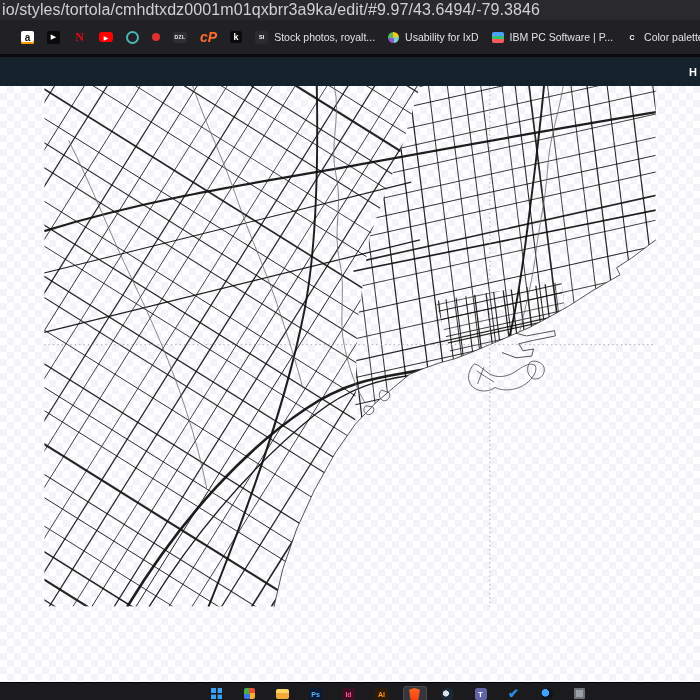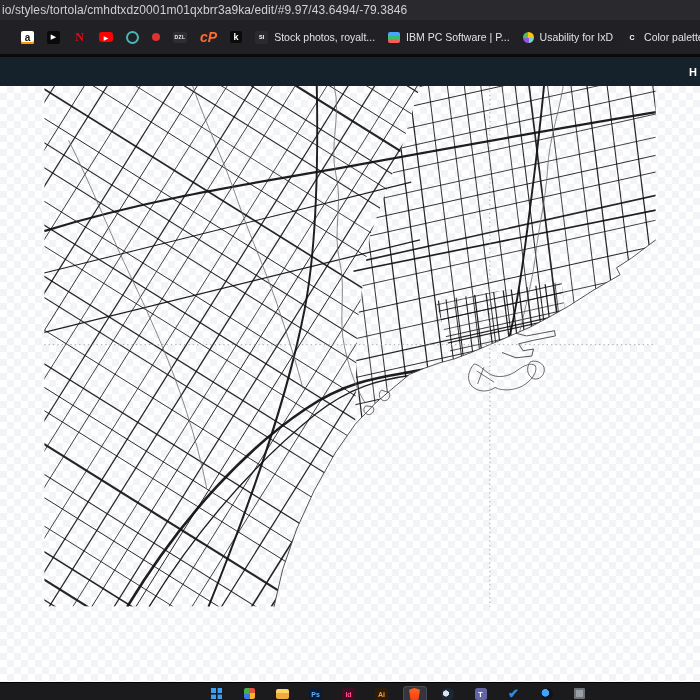--- a/index.html
+++ b/index.html
@@ -5,21 +5,21 @@
   html,body{margin:0;padding:0;}
   body{
     width:700px;height:700px;overflow:hidden;position:relative;
     font-family:"Liberation Sans", sans-serif;
     background:#ffffff;
   }
   
   .url-row{
     height:20px;background:var(--chrome-url-bg);
     display:flex;align-items:center;
-    color:#cfd1d4;font-size:12px;white-space:nowrap;overflow:hidden;
+    color:#cfd1d4;font-size:16px;white-space:nowrap;overflow:hidden;
     padding-left:2px;letter-spacing:.1px;
   }
   .bookmarks-row{
     height:34px;background:var(--chrome-bm-bg);
     display:flex;align-items:center;gap:7px;
     padding-left:18px;overflow:hidden;white-space:nowrap;
   }
   .bm{display:inline-flex;align-items:center;gap:6px;flex:0 0 auto;height:24px;
       border-radius:4px;padding:0 3px;}
   .bm-label{color:#dfe1e5;font-size:10.5px;}
@@ -130,26 +130,26 @@
       <span class="bmi i-cpanel">cP</span>
     </div>
     <div class="bm">
       <span class="bmi i-kickstarter">k</span>
     </div>
     <div class="bm">
       <span class="bmi i-stock">SI</span>
       <span class="bm-label">Stock photos, royalt...</span>
     </div>
     <div class="bm">
+      <span class="bmi i-usability"></span>
+      <span class="bm-label">Usability for IxD</span>
+    </div>
+    <div class="bm">
       <span class="bmi i-ibm-pc"></span>
       <span class="bm-label">IBM PC Software | P...</span>
-    </div>
-    <div class="bm">
-      <span class="bmi i-usability"></span>
-      <span class="bm-label">Usability for IxD</span>
     </div>
     <div class="bm">
       <span class="bmi i-coolors">C</span>
       <span class="bm-label">Color palette gener...</span>
     </div>
   </div>
 
 <div class="chrome-sep"></div>
 
 <div class="studio-header">

